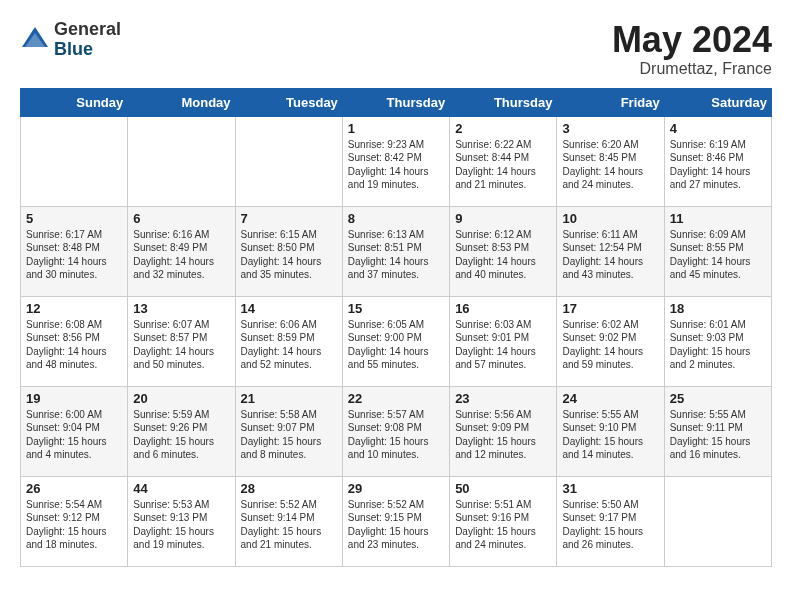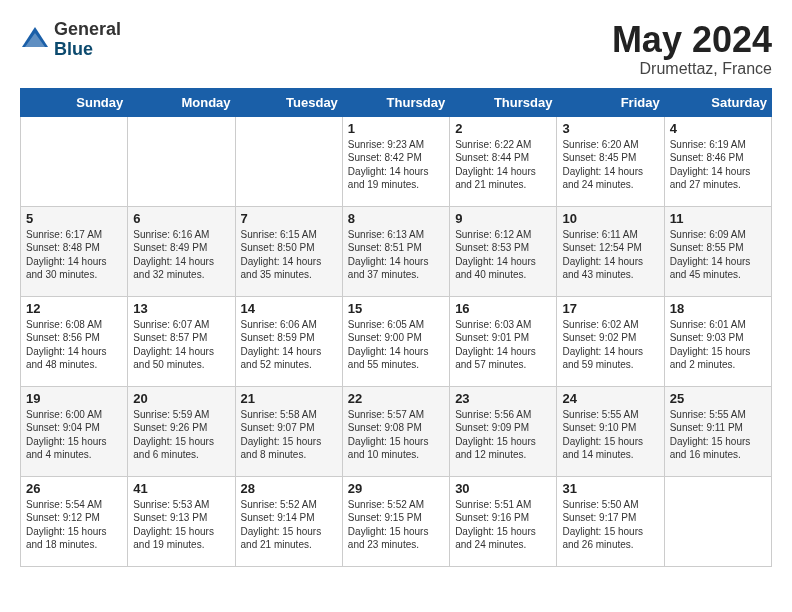--- a/index.html
+++ b/index.html
@@ -315,42 +315,42 @@
       </tr>
       <tr>
         <td>
           <span class="day-num">26</span>
           <div class="cell-content">Sunrise: 5:54 AM
 Sunset: 9:12 PM
 Daylight: 15 hours
 and 18 minutes.</div>
         </td>
         <td>
-          <span class="day-num">41</span>
+          <span class="day-num">44</span>
           <div class="cell-content">Sunrise: 5:53 AM
 Sunset: 9:13 PM
 Daylight: 15 hours
 and 19 minutes.</div>
         </td>
         <td>
           <span class="day-num">28</span>
           <div class="cell-content">Sunrise: 5:52 AM
 Sunset: 9:14 PM
 Daylight: 15 hours
 and 21 minutes.</div>
         </td>
         <td>
           <span class="day-num">29</span>
           <div class="cell-content">Sunrise: 5:52 AM
 Sunset: 9:15 PM
 Daylight: 15 hours
 and 23 minutes.</div>
         </td>
         <td>
-          <span class="day-num">30</span>
+          <span class="day-num">50</span>
           <div class="cell-content">Sunrise: 5:51 AM
 Sunset: 9:16 PM
 Daylight: 15 hours
 and 24 minutes.</div>
         </td>
         <td>
           <span class="day-num">31</span>
           <div class="cell-content">Sunrise: 5:50 AM
 Sunset: 9:17 PM
 Daylight: 15 hours

